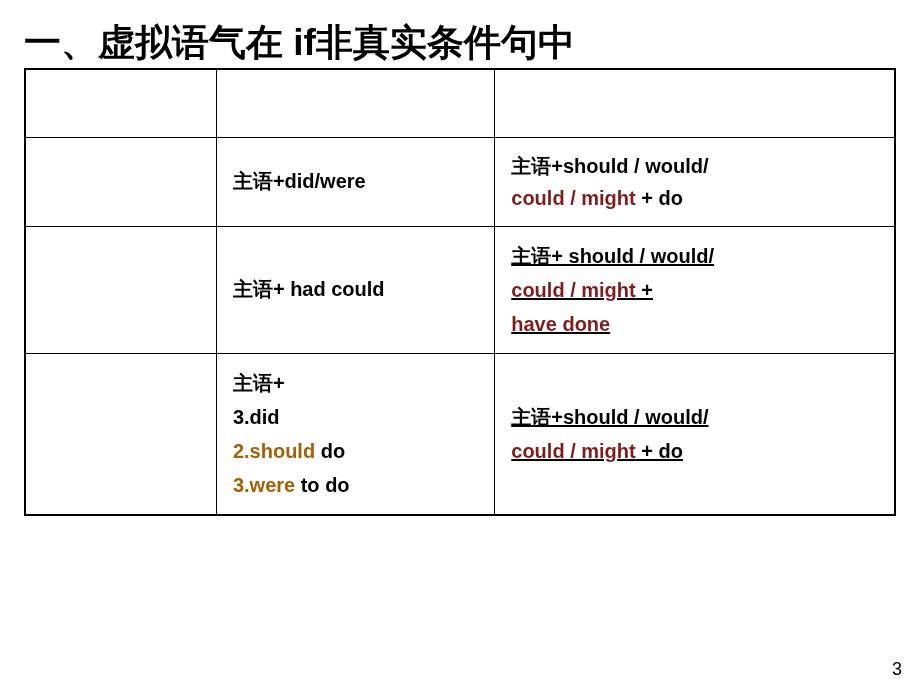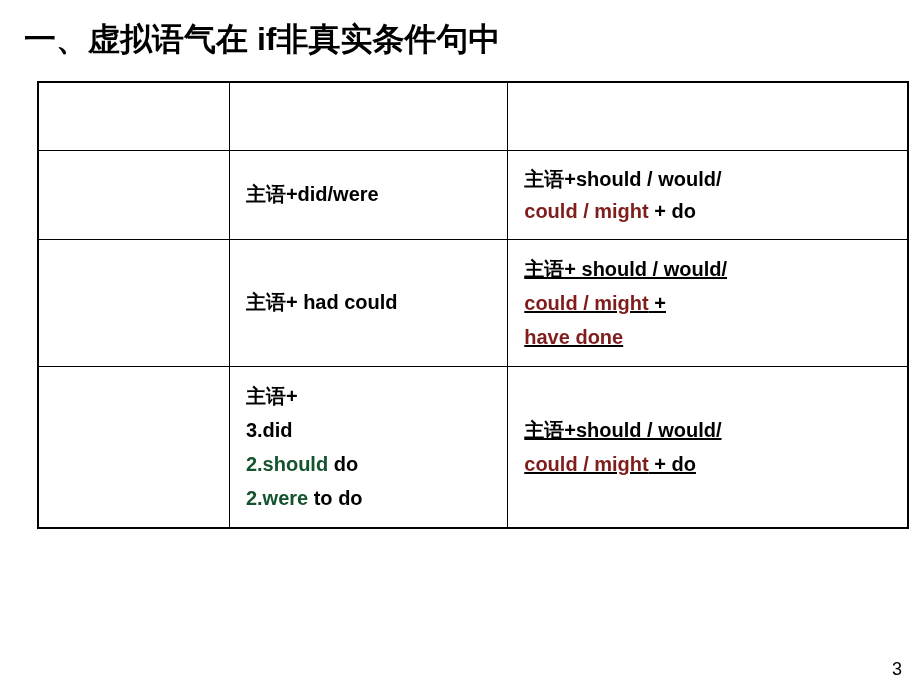--- a/index.html
+++ b/index.html
@@ -19,32 +19,31 @@
 
     .page-container {
       width: 920px;
       height: 690px;
       background: #fff;
       padding: 18px 24px 24px 24px;
       position: relative;
     }
 
     .page-title {
-      font-size: 32px;
+      font-size: 37px;
       font-weight: bold;
       color: #000;
-      margin-bottom: 19px;
+      margin-bottom: 0;
       font-family: "SimHei", "Microsoft YaHei", sans-serif;
     }
 
     .main-table {
       border-collapse: collapse;
       width: 100%;
       border: 2px solid #000;
-      margin-left: 13px;
     }
 
     .main-table td {
       border: 1.5px solid #000;
       padding: 12px 16px;
       vertical-align: middle;
       font-size: 20px;
       font-weight: bold;
     }
 
@@ -63,21 +62,21 @@
     .header-row td {
       height: 68px;
       background: #fff;
     }
 
     .red-text {
       color: #7f1d1d;
     }
 
     .blue-text {
-      color: #14532d;
+      color: #a16207;
     }
 
     .black-text {
       color: #000;
     }
 
     .page-number {
       position: absolute;
       bottom: 10px;
       right: 18px;
@@ -137,21 +136,21 @@
         <span class="red-text">have done</span>
       </td>
     </tr>
 
     <tr>
       <td class="col-1"></td>
       <td class="col-2 row3-col2">
         <span class="black-text">主语+</span><br>
         <span class="black-text">3.did</span><br>
         <span class="blue-text">2.should</span><span class="black-text"> do</span><br>
-        <span class="blue-text">2.were</span><span class="black-text"> to do</span>
+        <span class="blue-text">3.were</span><span class="black-text"> to do</span>
       </td>
       <td class="col-3 row3-col3">
         <span class="black-text">主语+should / would/</span><br>
         <span class="red-text">could / might</span><span class="black-text"> + do</span>
       </td>
     </tr>
   </tbody>
     </table>
 
   <div class="page-number">3</div>

